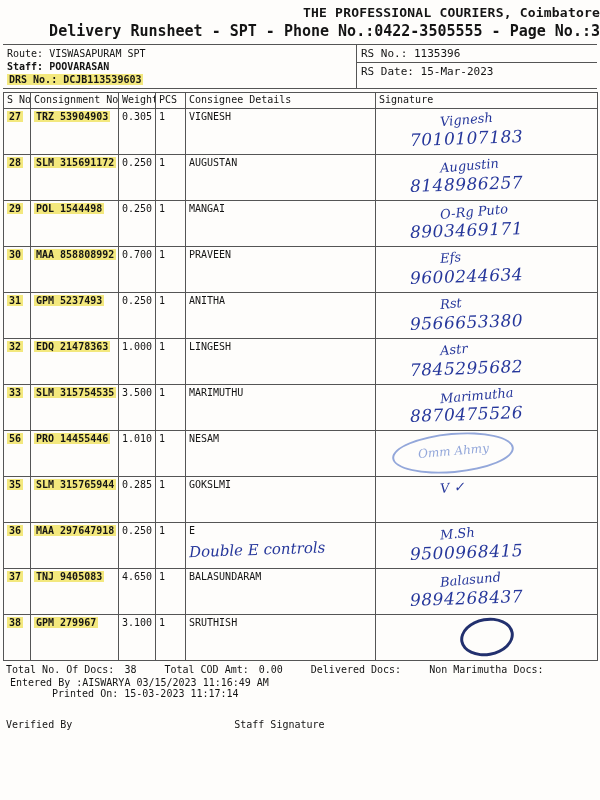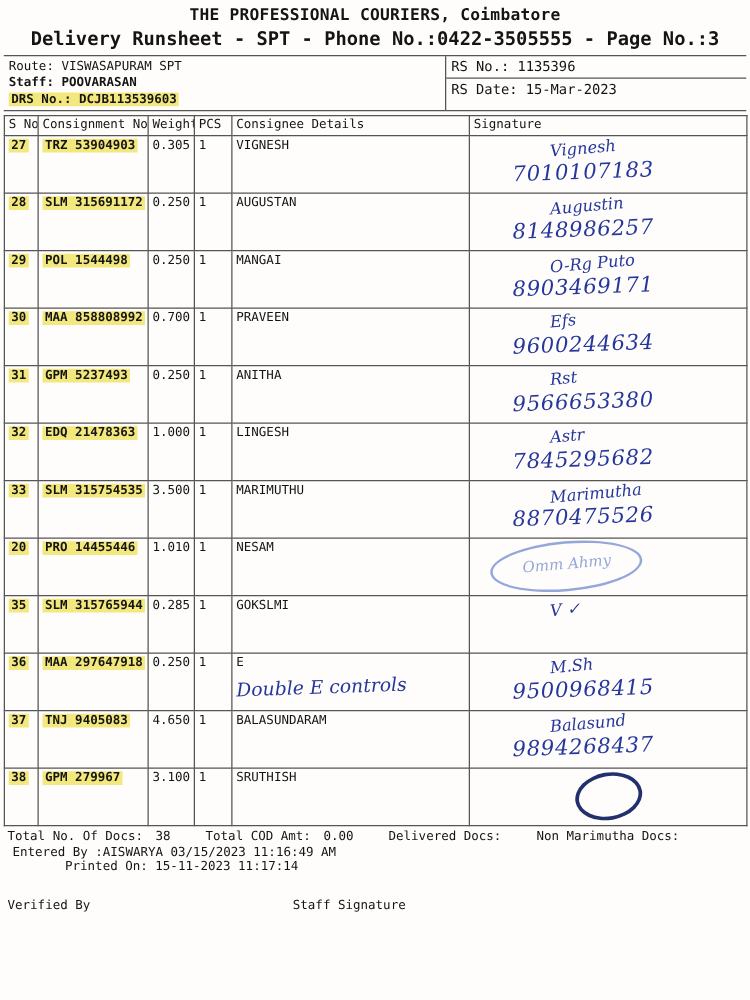--- a/index.html
+++ b/index.html
@@ -4,21 +4,21 @@
 <style>
   html,body{margin:0;padding:0;}
   body{
     width:600px;height:800px;background:#ffffff;
     font-family:"DejaVu Sans Mono","Liberation Mono",monospace;
     color:var(--ink,#141414);
   }
   .page{position:relative;width:600px;height:800px;background:#fefdfb;overflow:hidden;}
 
   
-  .doc-header{text-align:center;padding-top:5px;}
+  .doc-header{text-align:right;padding-top:5px;}
   .title{font-size:13px;font-weight:bold;letter-spacing:0.2px;}
   .subtitle{font-size:15px;font-weight:bold;margin-top:2px;}
 
   
   .info{display:flex;margin:4px 3px 0 3px;border-top:1px solid var(--line,#555);border-bottom:1px solid var(--line,#555);}
   .info-left{flex:1;padding:2px 4px;}
   .info-row{font-size:10px;line-height:13px;white-space:nowrap;}
   .bold{font-weight:bold;}
   .info-right{width:240px;border-left:1px solid var(--line,#555);}
   .rs-row{font-size:11px;line-height:13px;padding:2px 4px;white-space:nowrap;}
@@ -235,21 +235,21 @@
       <td class="c-sig">
         <div class="sig sig-text">
 
           <span class="sig-name">Marimutha</span>
           <span class="sig-number">8870475526</span>
         </div>
       </td>
     </tr>
 
     <tr class="doc-row">
-      <td class="c-sno"><span class="hl">20</span></td>
+      <td class="c-sno"><span class="hl">56</span></td>
       <td class="c-con"><span class="hl">PRO 14455446</span></td>
       <td class="c-wt"><span>1.010</span></td>
       <td class="c-pcs"><span>1</span></td>
       <td class="c-cons">
         <span>NESAM</span>
         
       </td>
       <td class="c-sig">
         <div class="sig sig-stamp">
           <span class="ring"></span>
@@ -335,21 +335,21 @@
 
   <div class="footer-line1">
     <span class="pair"><span>Total No. Of Docs:</span><span class="val">38</span></span>
     <span class="pair"><span>Total COD Amt:</span><span class="val">0.00</span></span>
     <span class="pair">Delivered Docs:</span>
     <span class="pair">Non Marimutha Docs:</span>
   </div>
 
   <div class="footer-line2">
     <span>Entered By :AISWARYA 03/15/2023 11:16:49 AM</span>
-    <span class="printed">Printed On: 15-11-2023 11:17:14</span>
+    <span class="printed">Printed On: 15-03-2023 11:17:14</span>
   </div>
 
   <div class="verified-row">
     <span>Verified By</span>
     <span class="staff-sig">Staff Signature</span>
   </div>
 
 </div>
 
 </body></html>

